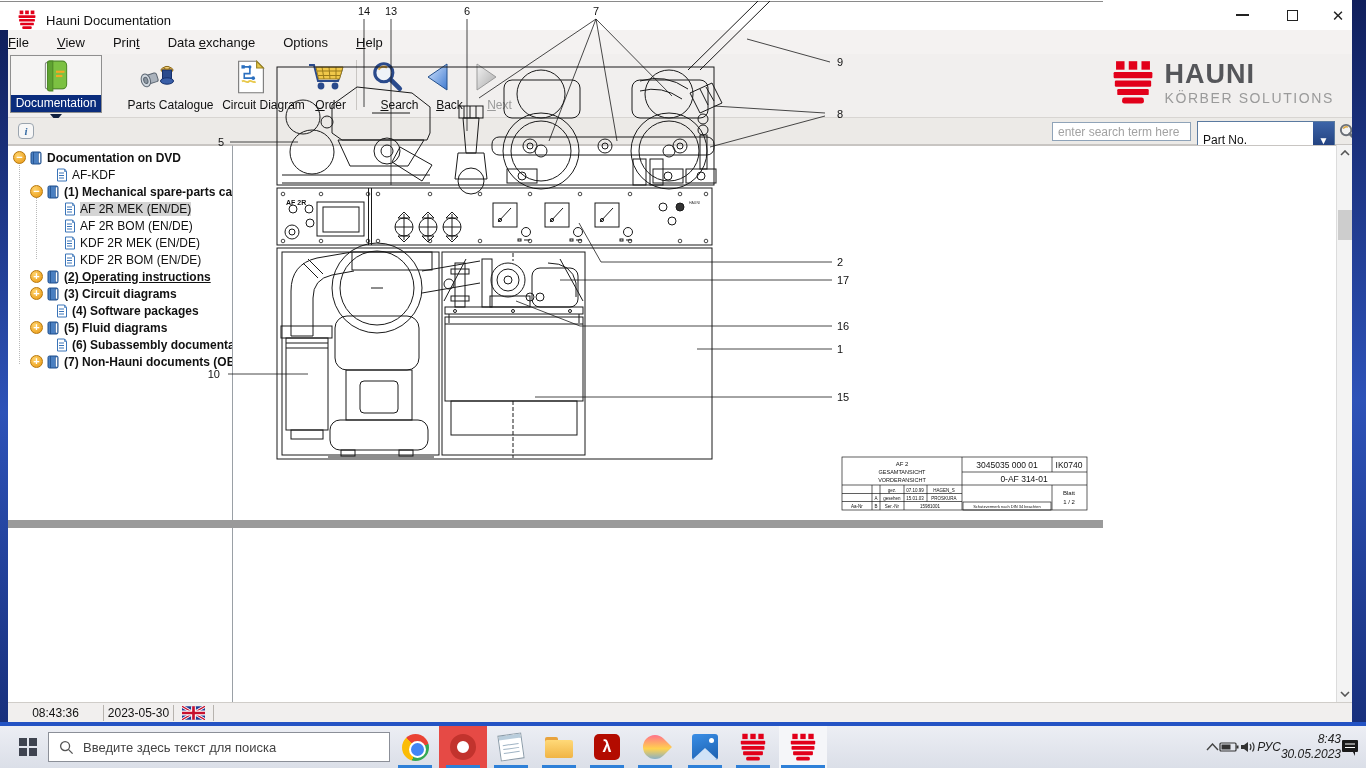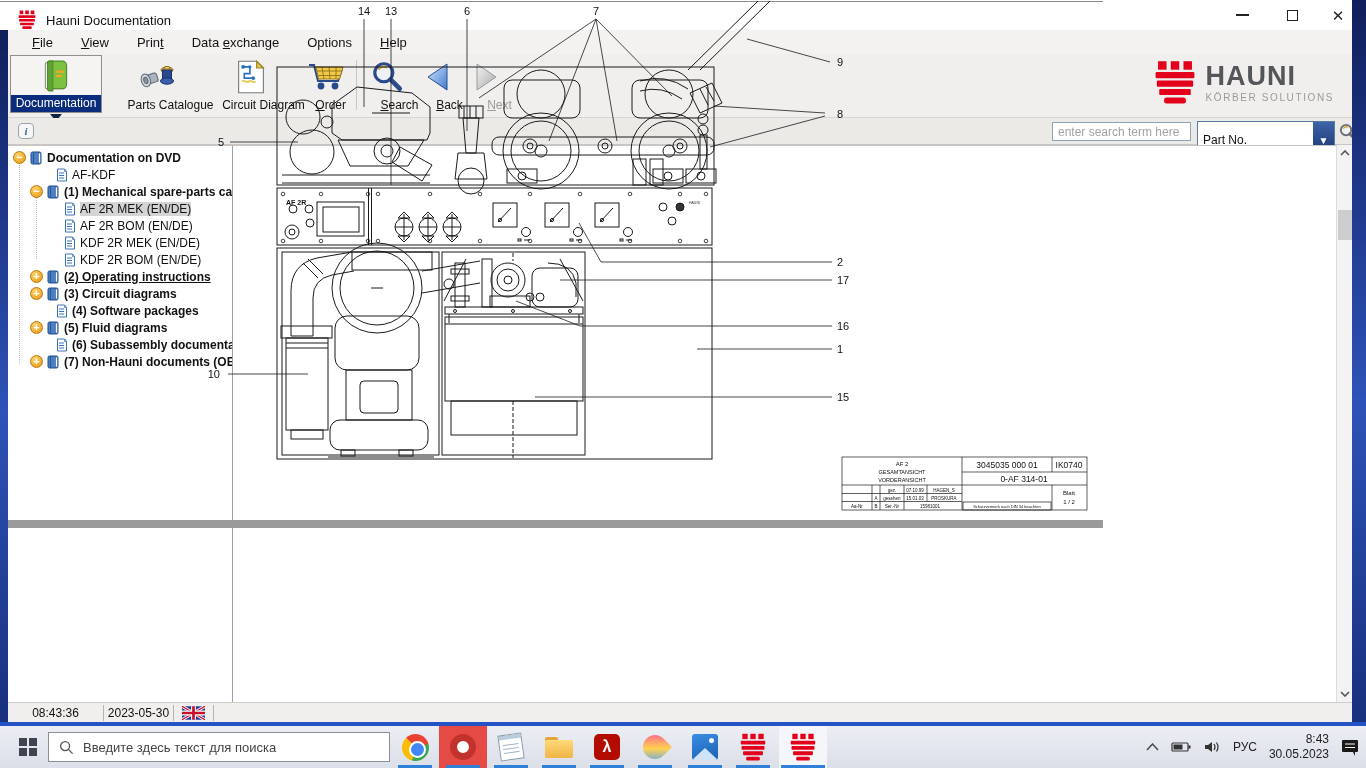--- a/index.html
+++ b/index.html
@@ -21,40 +21,40 @@
   .wctl { position:absolute; top:0; height:30px; width:40px; display:flex; align-items:center; justify-content:center; }
   .wctl.min { left:1222px; } .wctl.max { left:1272px; } .wctl.close { left:1318px; }
   .glyph-min { width:13px; height:2px; background:#222; }
   .glyph-max { width:11px; height:11px; border:1.5px solid #222; }
   .glyph-close { font-size:15px; color:#222; line-height:1; }
 
   
   .menubar { position:absolute; left:8px; top:30px; width:1344px; height:24px; background:#f4f2f1;
     display:flex; align-items:center; font-size:13px; color:#111; }
   .menu-item { padding:3px 14px; }
-  .menu-item:first-child { padding-left:24px; }
+  .menu-item:first-child { padding-left:0; }
   u { text-decoration:underline; }
 
   
   .toolbar { position:absolute; left:8px; top:54px; width:1344px; height:64px; background:#f1efee;
     border-bottom:1px solid #d8d5d2; }
   .tbtn { position:absolute; top:2px; height:58px; display:flex; flex-direction:column; align-items:center; justify-content:flex-end; font-size:12px; color:#111; }
   .tbtn .ticon { flex:1; display:flex; align-items:center; justify-content:center; }
   .tbtn .tlabel { padding-bottom:2px; white-space:nowrap;margin-left:25px; }
   .doc-box { position:absolute; left:2px; top:1px; width:92px; height:58px; background:#f5f4f3;
     border:1px solid #8f8f8f; display:flex; flex-direction:column; align-items:center; }
   .doc-box .ticon { flex:1; display:flex; align-items:center; justify-content:center; }
   .doc-box .tlabel { width:100%; text-align:center; background:#0a2c7c; color:#fff; font-size:12px; padding:1px 0 2px; }
   .doc-notch { position:absolute; left:42px; top:60px; width:0; height:0;
     border-left:6px solid transparent; border-right:6px solid transparent; border-top:7px solid #10203f; }
   .tb-sep { position:absolute; left:348px; top:6px; width:1px; height:50px; background:#c9c6c3; }
   .tbtn.disabled { color:#9b9b9b; }
   .brand { position:absolute; right:18px; top:6px; display:flex; align-items:center; gap:10px; }
   .brand-text .b1 { font-size:27px; font-weight:bold; color:#55565a; letter-spacing:1px; line-height:1; }
-  .brand-text .b2 { font-size:10px; color:#9a9a9a; letter-spacing:1.6px; margin-top:2px; }
+  .brand-text .b2 { font-size:14px; color:#9a9a9a; letter-spacing:1.6px; margin-top:2px; }
 
   
   .inforow { position:absolute; left:8px; top:118px; width:1344px; height:27px; background:#eceae7;
     border-bottom:1px solid #c8c5c2; }
   .info-icon { position:absolute; left:10px; top:5px; width:16px; height:16px; border:1px solid #9aa4ae;
     border-radius:4px; background:#f7f7f7; color:#3a6ea5; font-size:11px; font-style:italic; font-weight:bold;
     display:flex; align-items:center; justify-content:center; font-family:"Liberation Serif", serif; }
   .search-input { position:absolute; left:1044px; top:4px; width:139px; height:19px; border:1px solid #8fa3b8;
     font-size:12px; padding:0 5px; color:#333; background:#fff; font-family:"Liberation Sans",sans-serif; }
   .search-input::placeholder { color:#a2a2a2; }
@@ -97,21 +97,21 @@
     background:linear-gradient(180deg,#eceef4,#dbdfe8); }
   .startbtn { position:absolute; left:10px; top:0; width:36px; height:42px; display:flex; align-items:center; justify-content:center; }
   .winlogo { display:grid; grid-template-columns:8px 8px; grid-template-rows:8px 8px; gap:1.5px; }
   .winlogo div { background:#3f4450; }
   .tb-search { position:absolute; left:48px; top:6px; width:342px; height:30px; background:#fff; border:1px solid #8b8f98;
     display:flex; align-items:center; font-size:13px; color:#444; gap:9px; padding-left:10px; }
   .tile { position:absolute; top:0; width:48px; height:42px; display:flex; align-items:center; justify-content:center; }
   .tile .ubar { position:absolute; bottom:0; left:7px; right:7px; height:3px; background:#2e80d8; }
   .tile.active-red { background:#e64a45; }
   .tile.active-light { background:#f5f6f9; }
-  .tray { position:absolute; right:6px; top:0; height:42px; display:flex; align-items:center; gap:12px; font-size:12px; color:#222; }
+  .tray { position:absolute; right:6px; top:0; height:42px; display:flex; align-items:center; gap:0; font-size:12px; color:#222;font-style:italic; }
   .clock { text-align:right; font-size:12px; line-height:1.25; }
 
   
   .chrome { width:27px; height:27px; border-radius:50%;
     background:conic-gradient(from -45deg,#ea4335 0 120deg,#4285f4 0 120deg,#34a853 120deg 240deg,#fbbc05 240deg 360deg); position:relative; }
   .chrome::after { content:""; position:absolute; left:7px; top:7px; width:13px; height:13px; border-radius:50%;
     background:#4285f4; border:2.5px solid #fff; }
   .opera { width:26px; height:26px; border-radius:50%; background:#fff; border:7px solid #c2332d; }
   .droplet { width:24px; height:24px; border-radius:50% 0 50% 50%; transform:rotate(45deg);
     background:linear-gradient(135deg,#ff4fa0,#ffd24f 55%,#4f9fff); }

